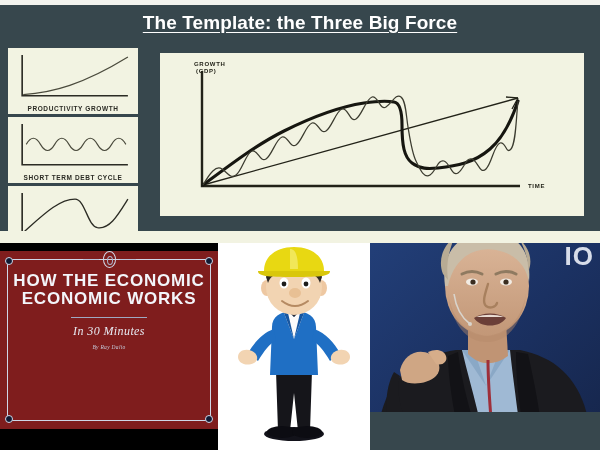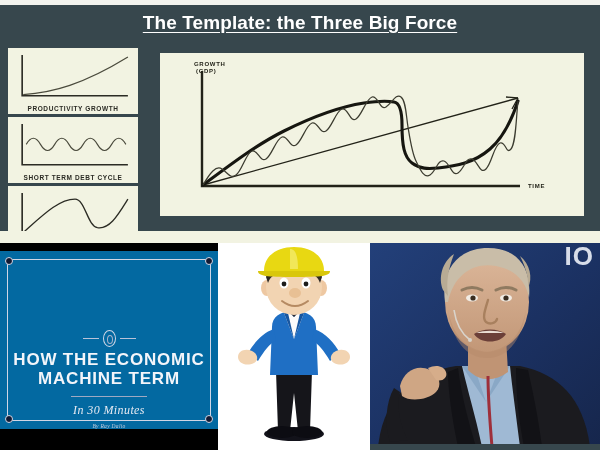--- a/index.html
+++ b/index.html
@@ -117,23 +117,23 @@
     background: #000000;
     position: relative;
     display: flex;
     align-items: center;
     justify-content: center;
   }
   .tc-inner {
     position: absolute;
     left: 0; top: 8px;
     width: 218px; height: 178px;
-    background: #0369a1;
-    display: flex;
-    align-items: flex-end;
+    background: #7f1d1d;
+    display: flex;
+    align-items: flex-start;
     justify-content: center;
   }
   .tc-frame {
     position: absolute;
     left: 7px; top: 8px;
     right: 7px; bottom: 8px;
     border: 1px solid #cfd6e6;
   }
   .tc-corner {
     position: absolute;
@@ -214,21 +214,21 @@
   .card-worker {
     width: 152px;
     height: 207px;
     background: #ffffff;
     position: relative;
   }
   .card-worker svg { display: block; width: 100%; height: 100%; }
   
   .card-photo {
     width: 230px;
-    height: 201px;
+    height: 169px;
     position: relative;
     overflow: hidden;
     background: #1d3566;
   }
   .card-photo svg { display: block; width: 100%; height: 100%; }
   .photo-banner-text {
     position: absolute;
     right: 6px; top: 0px;
     font-family: "Liberation Sans", sans-serif;
     font-size: 26px;
@@ -351,21 +351,21 @@
           <span class="tc-corner bl"></span>
           <span class="tc-corner br"></span>
         </div>
         <div class="tc-content">
           <div class="tc-ornament">
             <span class="tc-orn-line"></span>
             <span class="tc-orn-badge"></span>
             <span class="tc-orn-line"></span>
           </div>
           <div class="tc-title">HOW THE ECONOMIC</div>
-          <div class="tc-title">MACHINE TERM</div>
+          <div class="tc-title">ECONOMIC WORKS</div>
           <div class="tc-rule"></div>
           <div class="tc-sub">In 30 Minutes</div>
           <div class="tc-author">By Ray Dalio</div>
         </div>
       </div>
     </div>
 
     <div class="card-worker">
       <svg viewBox="0 0 152 207" preserveAspectRatio="xMidYMid meet">
 

